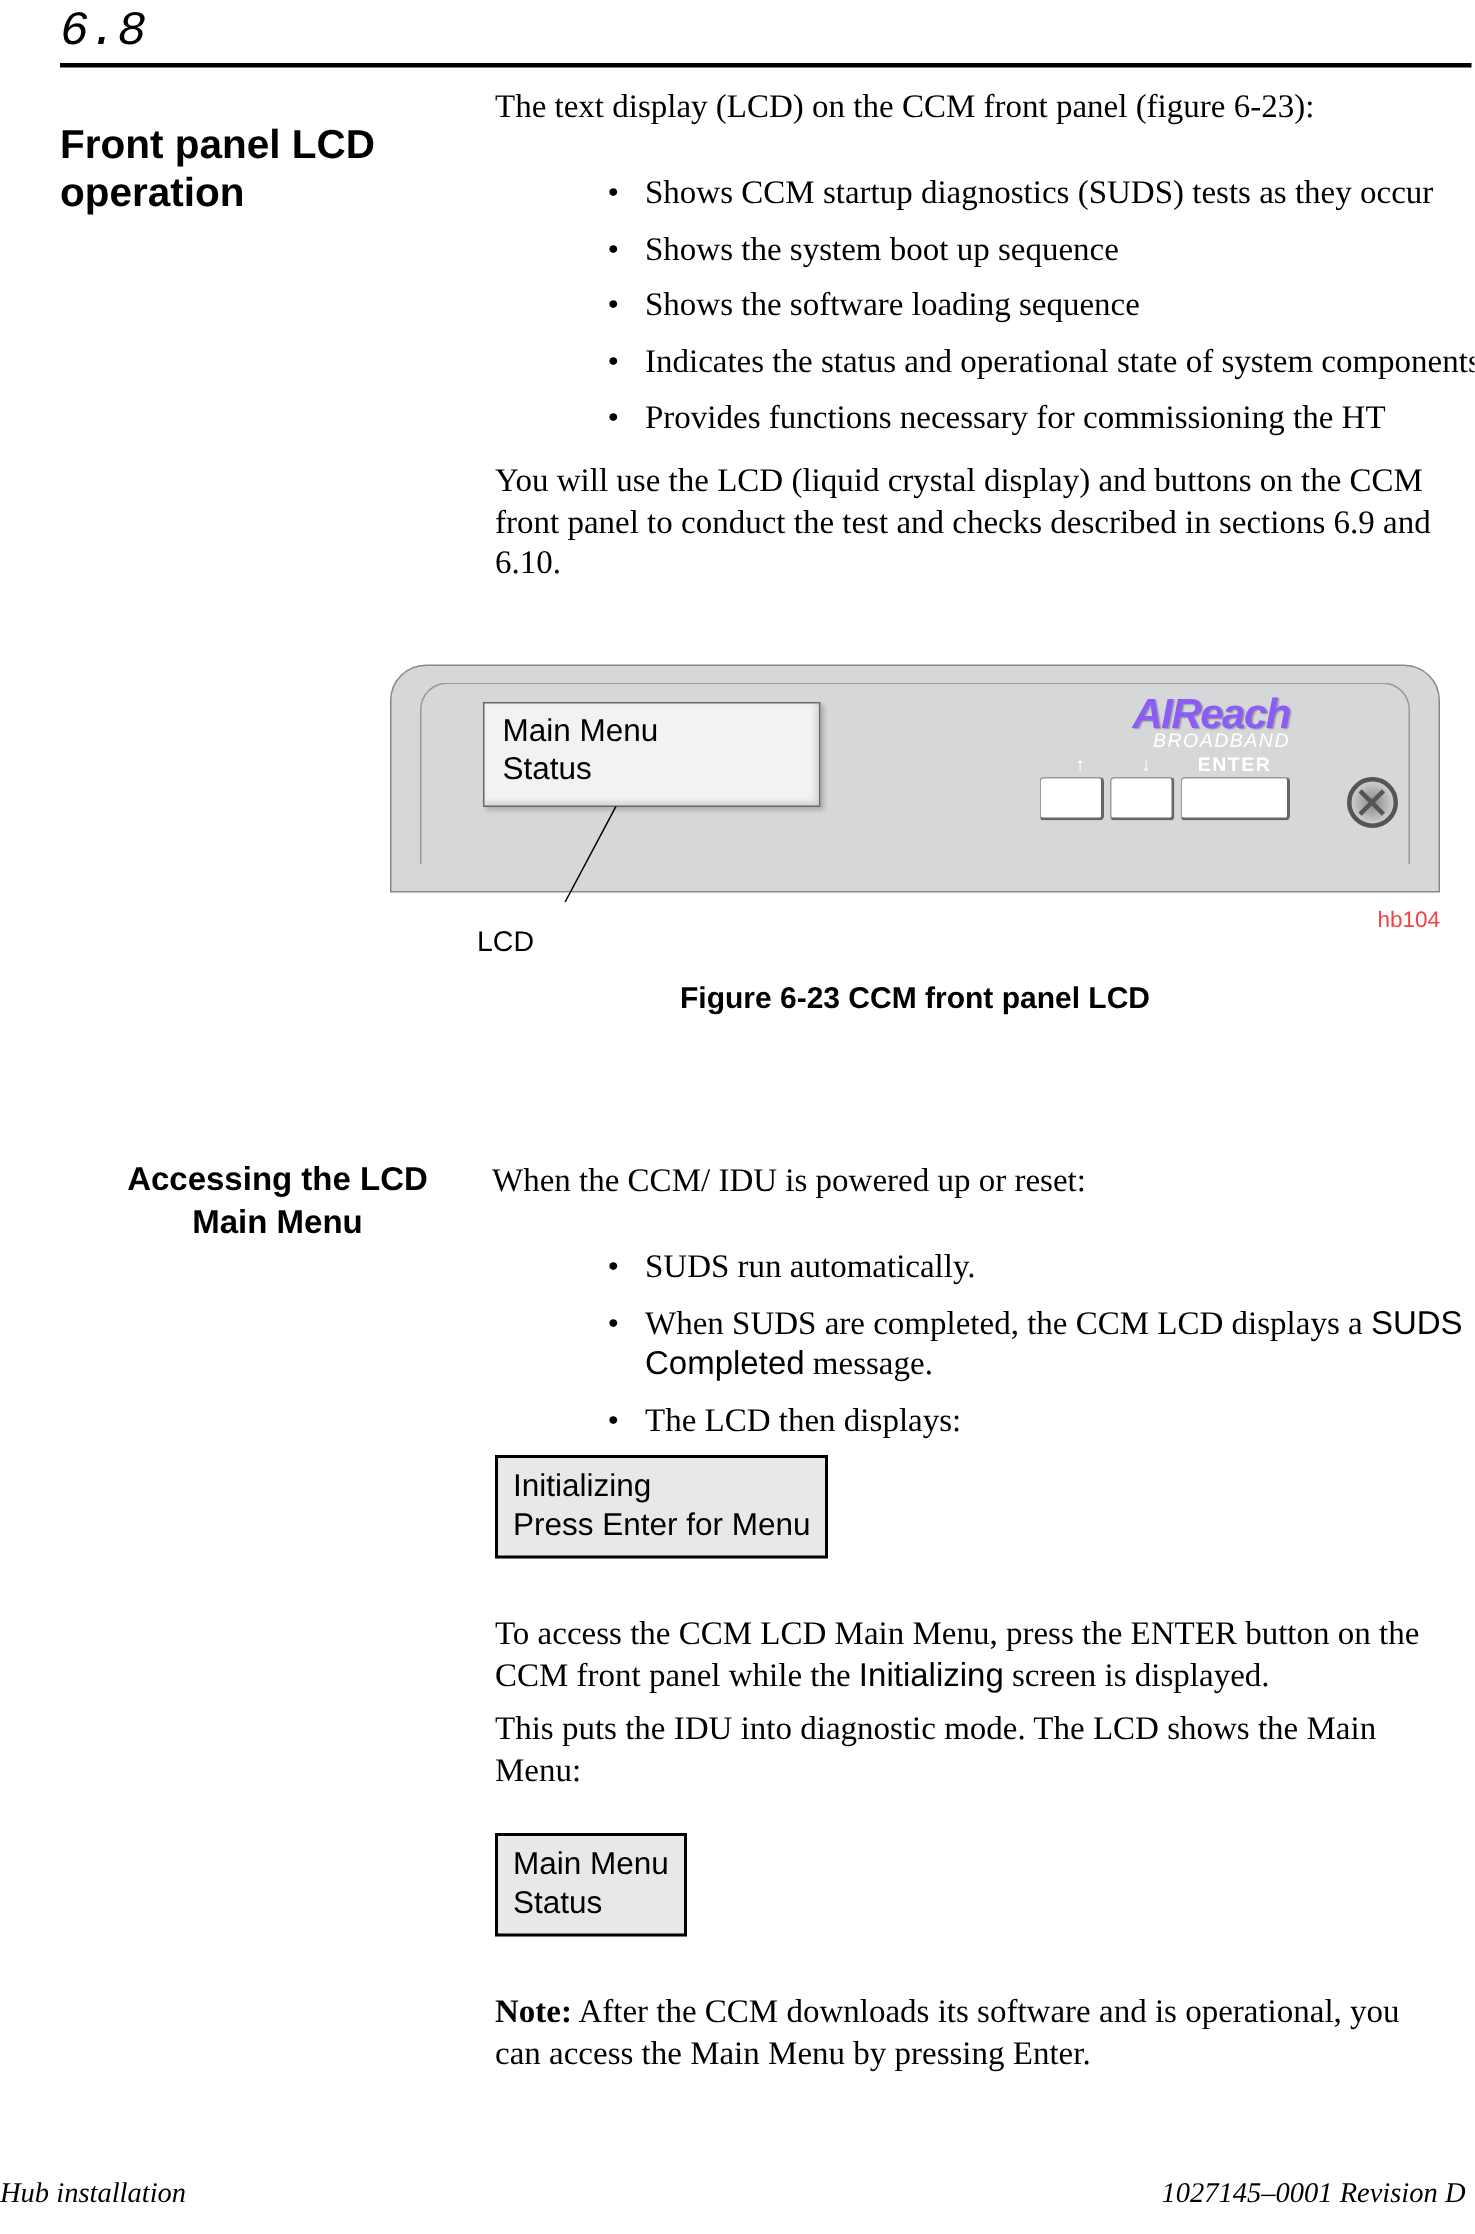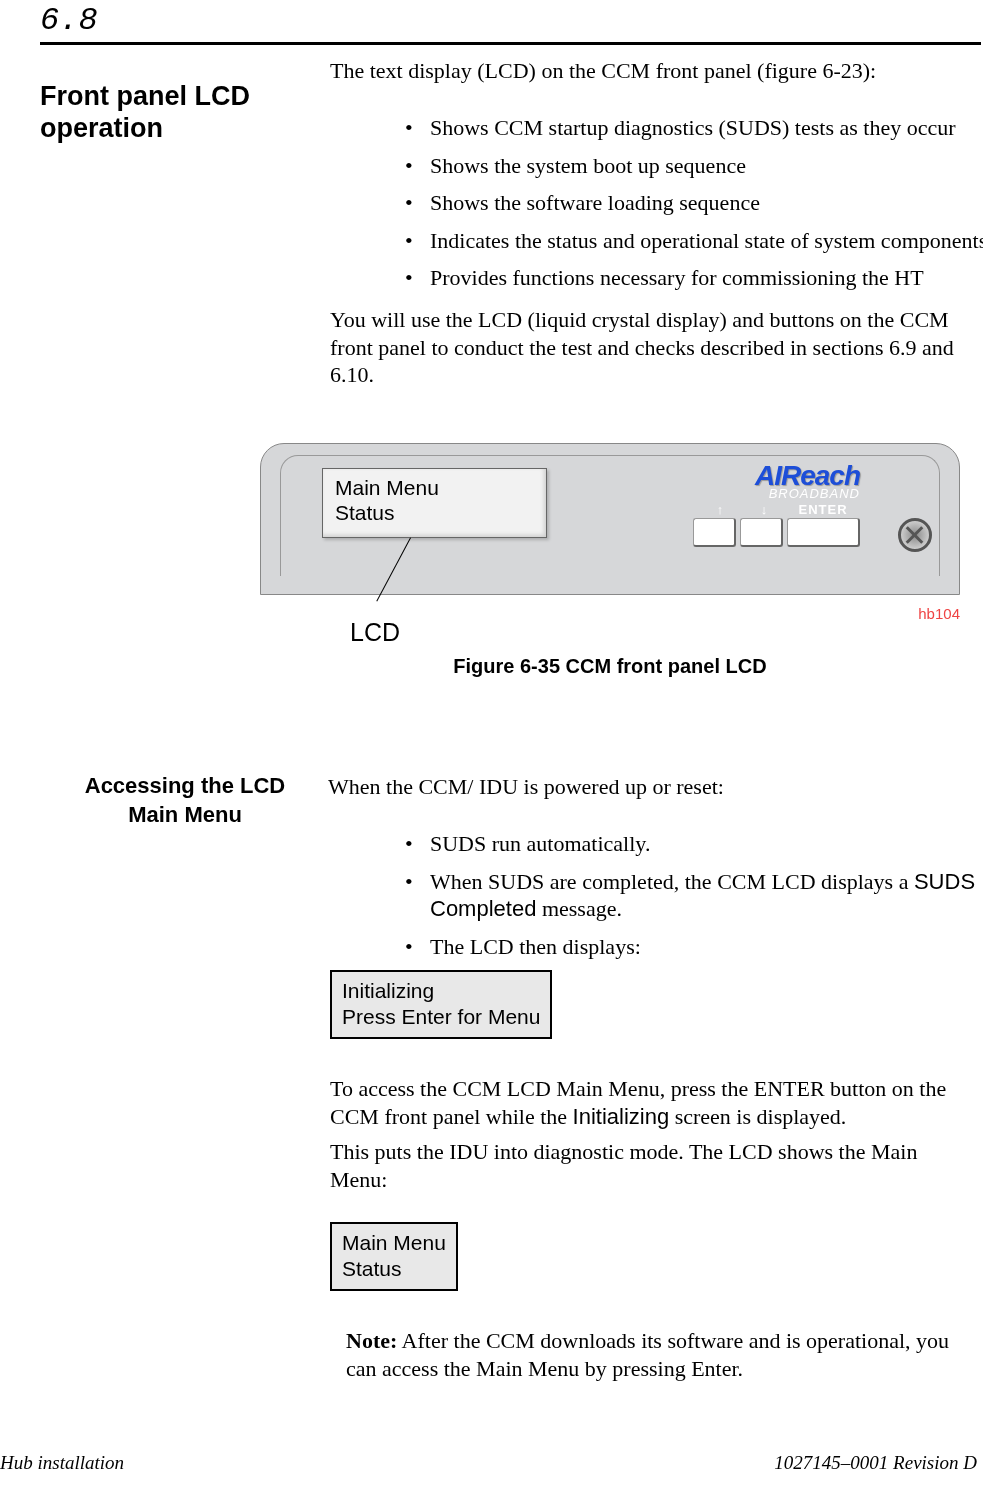--- a/index.html
+++ b/index.html
@@ -129,21 +129,21 @@
     right: 100px;
     top: 30px;
     width: 260px;
     text-align: right;
   }
   .brand-name {
     font-family: Arial, Helvetica, sans-serif;
     font-style: italic;
     font-weight: 700;
     font-size: 28px;
-    color: #1d4ed8;
+    color: #8b5cf6;
     text-shadow: 1px 1px 1px #999;
     letter-spacing: -1px;
   }
   .brand-sub {
     font-family: Arial, Helvetica, sans-serif;
     font-style: italic;
     font-size: 13px;
     color: #fff;
     letter-spacing: 1px;
     margin-top: -6px;
@@ -203,22 +203,21 @@
     height: 72px;
     border-left: 1px solid #000;
     transform: rotate(28deg);
     transform-origin: top;
   }
   .lcd-label {
     position: absolute;
     left: 58px;
     top: 188px;
     font-family: Arial, Helvetica, sans-serif;
-    font-size: 25px;
-    margin-left: 32px;
+    font-size: 19px;
   }
   .fig-id {
     position: absolute;
     right: 0;
     top: 175px;
     font-family: Arial, Helvetica, sans-serif;
     font-size: 15px;
     color: #ef4444;
   }
   .figure-caption {
@@ -299,21 +298,21 @@
     font-size: 22px;
     line-height: 1.25;
   }
   .lcd-box-2 {
     position: absolute;
     left: 330px;
     top: 1222px;
   }
   .note-para {
     position: absolute;
-    left: 346px;
+    left: 330px;
     top: 1327px;
     width: 630px;
     font-size: 22px;
     line-height: 1.25;
   }
   .note-para b { font-family: "Times New Roman", Times, serif; }
 
   
   .footer {
     position: absolute;
@@ -374,21 +373,21 @@
         <div class="hw-button small"></div>
         <div class="hw-button enter"></div>
       </div>
 
       <div class="screw"></div>
 
       <div class="lcd-leader"></div>
     </div>
     <div class="lcd-label">LCD</div>
     <div class="fig-id">hb104</div>
-    <div class="figure-caption">Figure  6-35    CCM front panel LCD</div>
+    <div class="figure-caption">Figure  6-23    CCM front panel LCD</div>
   </div>
 
   <div class="sub-left-heading">Accessing the LCD Main Menu</div>
   <div class="sec2-intro">When the CCM/ IDU is powered up or reset:</div>
 
   <ul class="bullets2">
     <li>SUDS run automatically.</li>
     <li>
       <span>When SUDS are completed, the CCM LCD displays a </span><span class="inline-sans">SUDS Completed</span><span> message.</span>
     </li>

